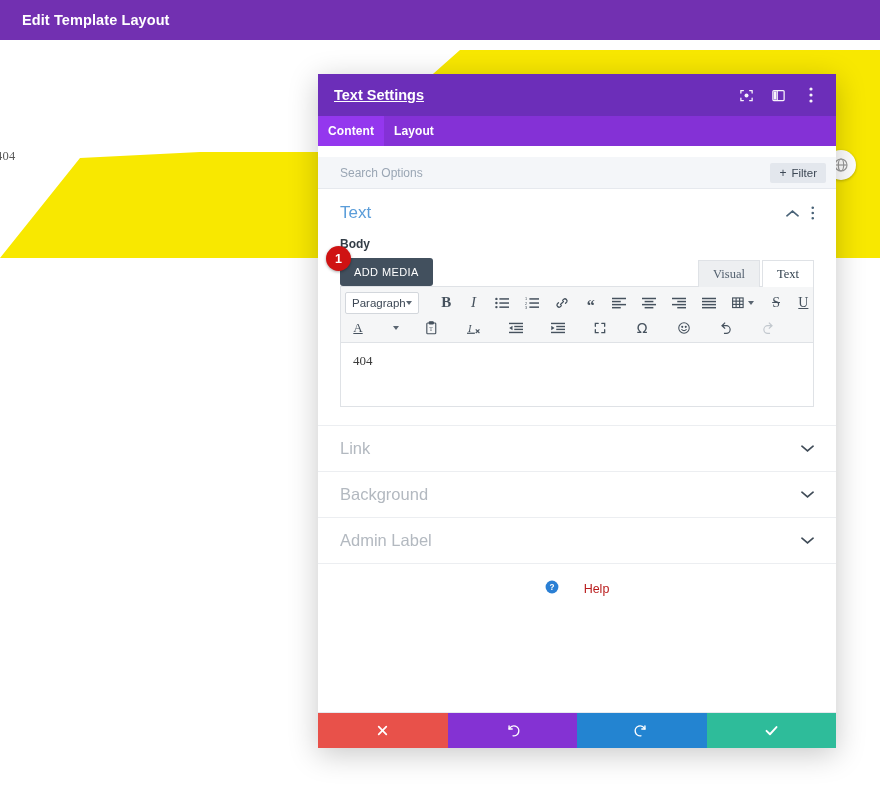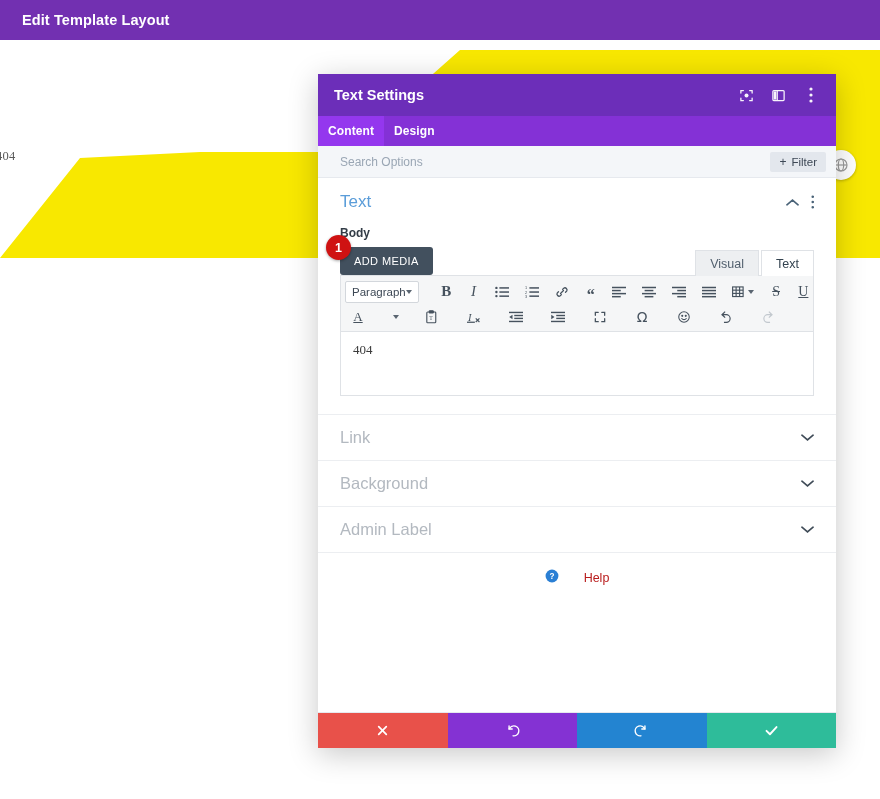--- a/index.html
+++ b/index.html
@@ -46,37 +46,37 @@
   .modal {
     position:absolute; left:318px; top:74px; width:518px; height:674px;
     background:#ffffff; box-shadow:0 6px 28px rgba(0,0,0,.22);
     display:flex; flex-direction:column; overflow:hidden;
   }
   .modal-head {
     height:42px; background:#6c2eb9;
     display:flex; align-items:center; padding:0 16px;
     flex:0 0 auto;
   }
-  .modal-title { color:#fff; font-size:14.5px; font-weight:bold; flex:1; }
+  .modal-title { color:#fff; font-size:14.5px; font-weight:bold; flex:1;text-decoration:underline; }
   .head-icons { display:flex; align-items:center; gap:13px; }
   .head-icon { width:19px; height:19px; display:flex; align-items:center; justify-content:center; cursor:pointer; opacity:.95; }
 
   .tabs {
     height:30px; background:#8431d6; display:flex; flex:0 0 auto;
   }
   .tab {
     display:flex; align-items:center; padding:0 10px;
     color:#ffffff; font-size:12px; font-weight:bold; cursor:pointer;
     letter-spacing:.1px;
   }
   .tab.active { background:#9437ee; }
 
   .searchbar {
     height:32px; background:#f4f6f9; border-bottom:1px solid #e6e9ee;
-    display:flex; align-items:center; padding:0 10px 0 22px; flex:0 0 auto;
+    display:flex; align-items:center; padding:0 10px 0 22px; flex:0 0 auto;margin-top:11px;
   }
   .search-input {
     flex:1; border:none; background:transparent; outline:none;
     font-size:12px; color:#6b7a8d; font-family:"Liberation Sans", sans-serif;
   }
   .search-input::placeholder { color:#9aa6b4; }
   .filter-btn {
     display:flex; align-items:center; gap:5px;
     background:#e3e7ed; color:#3d4855; font-size:11.5px;
     padding:4px 9px; border-radius:2px; cursor:pointer;
@@ -95,21 +95,21 @@
 
   .field-label { font-size:12px; color:#333d47; margin:14px 0 7px 0; font-weight:bold; }
 
   .editor-wrap { position:relative; }
   .addmedia-row { display:flex; align-items:flex-end; }
   .add-media {
     background:#42505e; color:#fff; font-size:11px; font-weight:normal;
     padding:8px 14px; border:none; border-radius:3px; cursor:pointer;
     letter-spacing:.4px;
   }
-  .vt-tabs { margin-left:auto; display:flex; align-items:flex-end; }
+  .vt-tabs { margin-left:auto; display:flex; align-items:flex-end;font-family:Liberation Serif, serif; }
   .vt-tab {
     font-size:12.5px; color:#515f6d; padding:6px 14px 5px 14px;
     border:1px solid #dfe2e6; border-bottom:none; cursor:pointer;
     background:#edeff1; position:relative; top:1px;
   }
   .vt-tab.active { background:#ffffff; color:#33424f; }
   .vt-tab + .vt-tab { margin-left:2px; }
 
   .mce-toolbar {
     border:1px solid #dfe2e6; border-bottom:none; background:#f5f6f7;
@@ -211,21 +211,21 @@
             <circle cx="2" cy="2" r="1.6" fill="#ffffff"></circle>
             <circle cx="2" cy="8" r="1.6" fill="#ffffff"></circle>
             <circle cx="2" cy="14" r="1.6" fill="#ffffff"></circle>
           </svg>
         </div>
       </div>
     </div>
 
     <div class="tabs">
       <div class="tab active">Content</div>
-      <div class="tab">Design</div>
+      <div class="tab">Layout</div>
     </div>
 
     <div class="searchbar">
       <input class="search-input" type="text" placeholder="Search Options" style="">
       <div class="filter-btn">
         <span class="filter-plus">+</span>
         <span>Filter</span>
       </div>
     </div>
 

